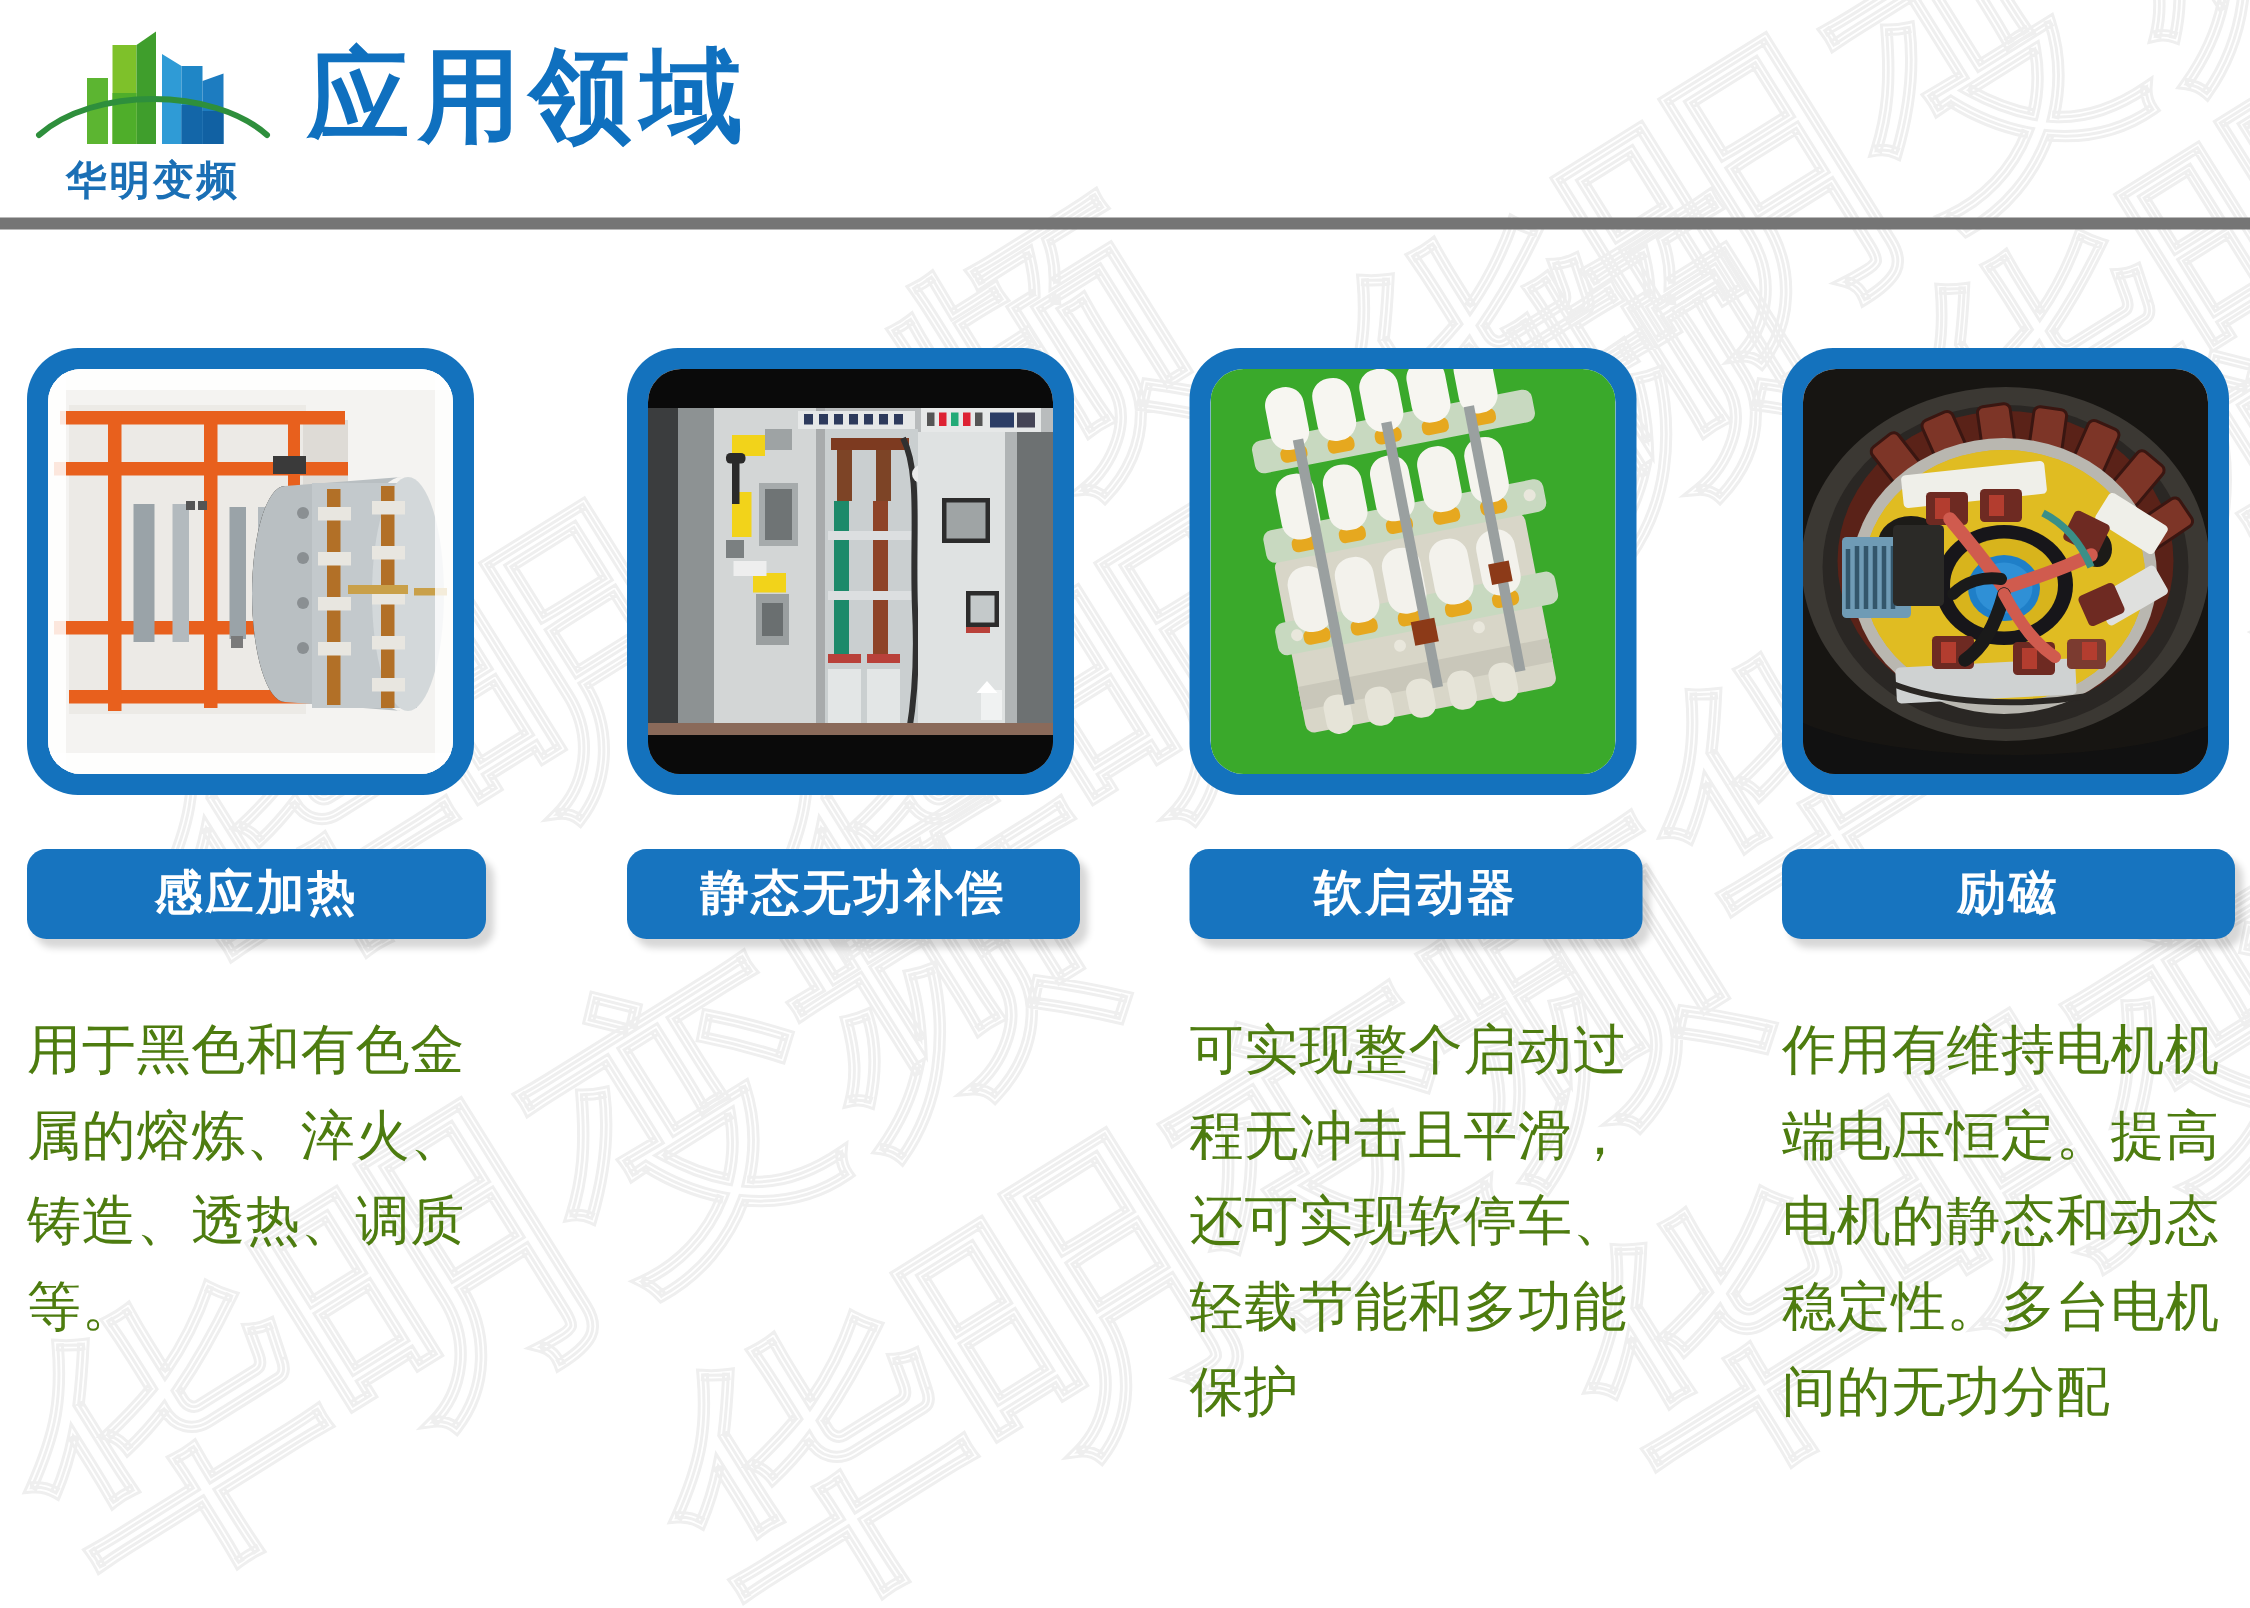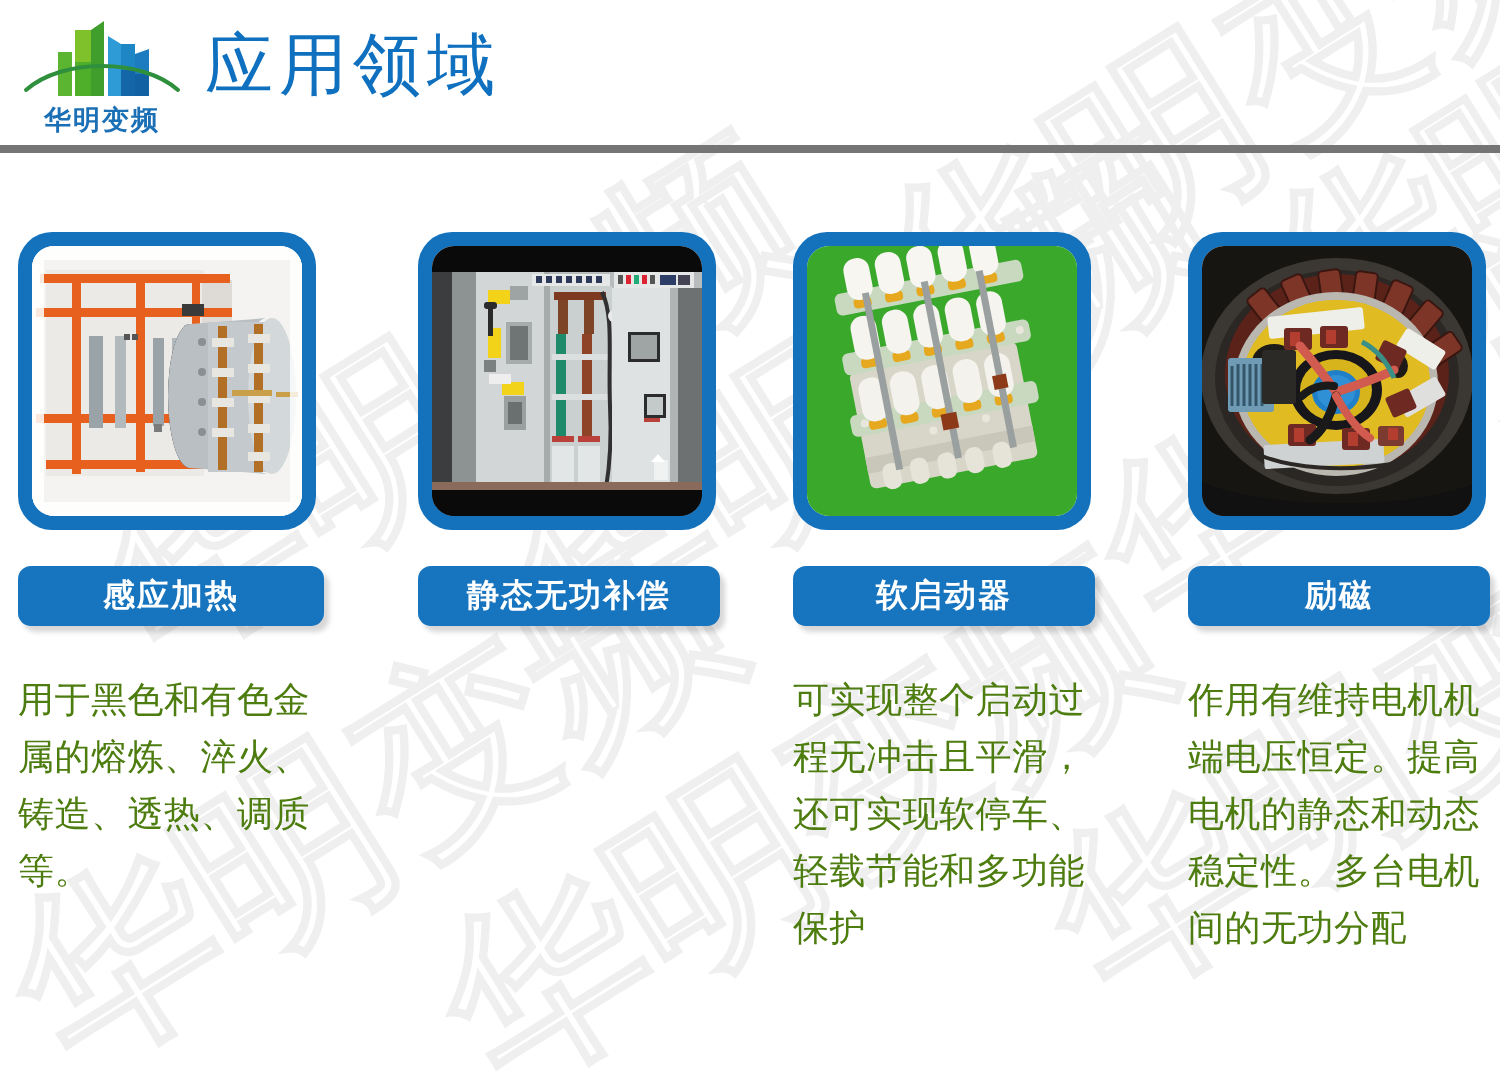--- a/index.html
+++ b/index.html
@@ -67,21 +67,21 @@
     letter-spacing: 2px;
     color: #1a6fb5;
   }
 
   .page-title {
     position: absolute;
     left: 205px;
     top: 28px;
     font-family: "DejaVu Sans", "Liberation Sans", sans-serif;
     font-size: 68px;
-    font-weight: 400;
+    font-weight: 700;
     letter-spacing: 6px;
     color: #0f70bf;
     line-height: 1.1;
   }
 
   .header-rule {
     position: absolute;
     left: 0;
     top: 145px;
     width: 1500px;

